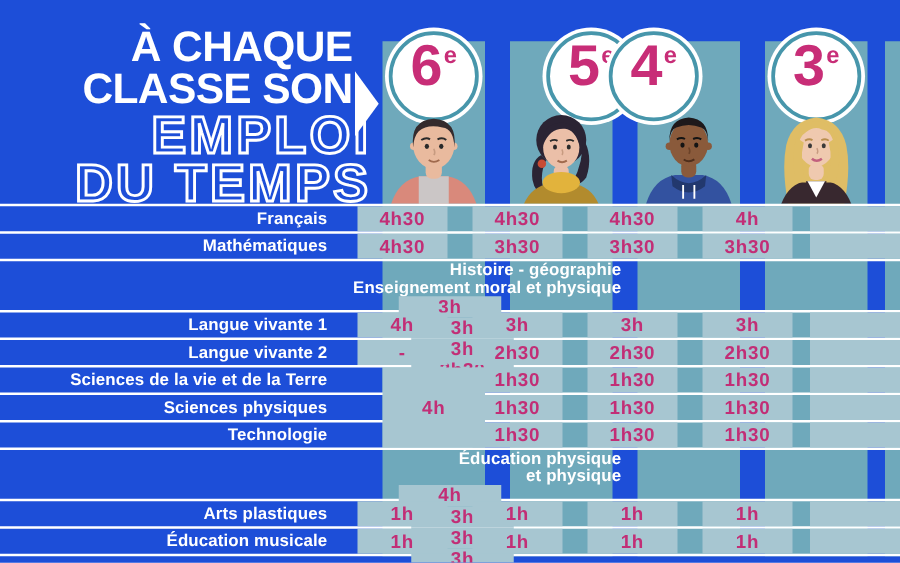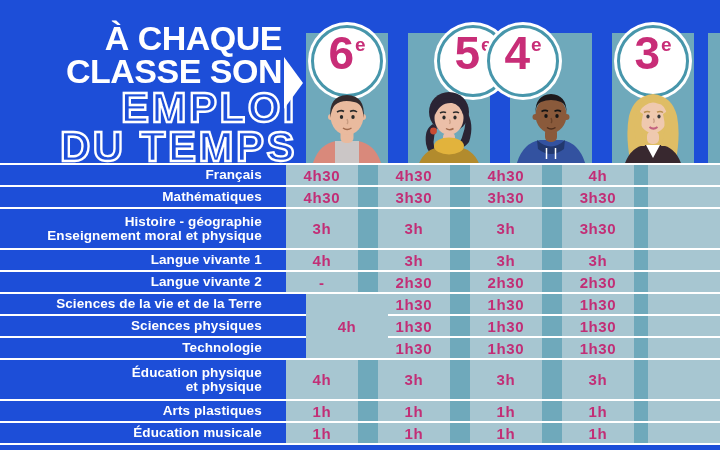--- a/index.html
+++ b/index.html
@@ -38,21 +38,21 @@
   .grade{color:#C82D77;font-weight:700;font-size:46px;line-height:46px;position:relative;}
   .grade sup{font-size:19px;vertical-align:18px;margin-left:1px;}
 
   
   .avatar{position:absolute;top:86px;width:82px;height:77px;overflow:hidden;}
   .avatar.c0{left:306px}.avatar.c1{left:408px}.avatar.c2{left:510px}.avatar.c3{left:612px}
 
   
   .table{position:absolute;top:163px;left:0;width:720px;border-top:2px solid #fff;}
   .row{display:flex;align-items:center;height:20px;border-bottom:2px solid #fff;}
-  .row.double{height:39px;}
+  .row.double{height:39px;flex-direction:column;}
   .row-label{
     width:298px;padding-right:24px;text-align:right;color:#ffffff;
     font-weight:700;font-size:13.5px;line-height:14px;letter-spacing:0.1px;
   }
   .row-label span{display:block;}
   .cell{
     width:82px;height:100%;margin-left:20px;background:#A7C6D1;
     display:flex;align-items:center;justify-content:center;
     color:#C22E76;font-weight:700;font-size:15px;letter-spacing:0.6px;
   }

